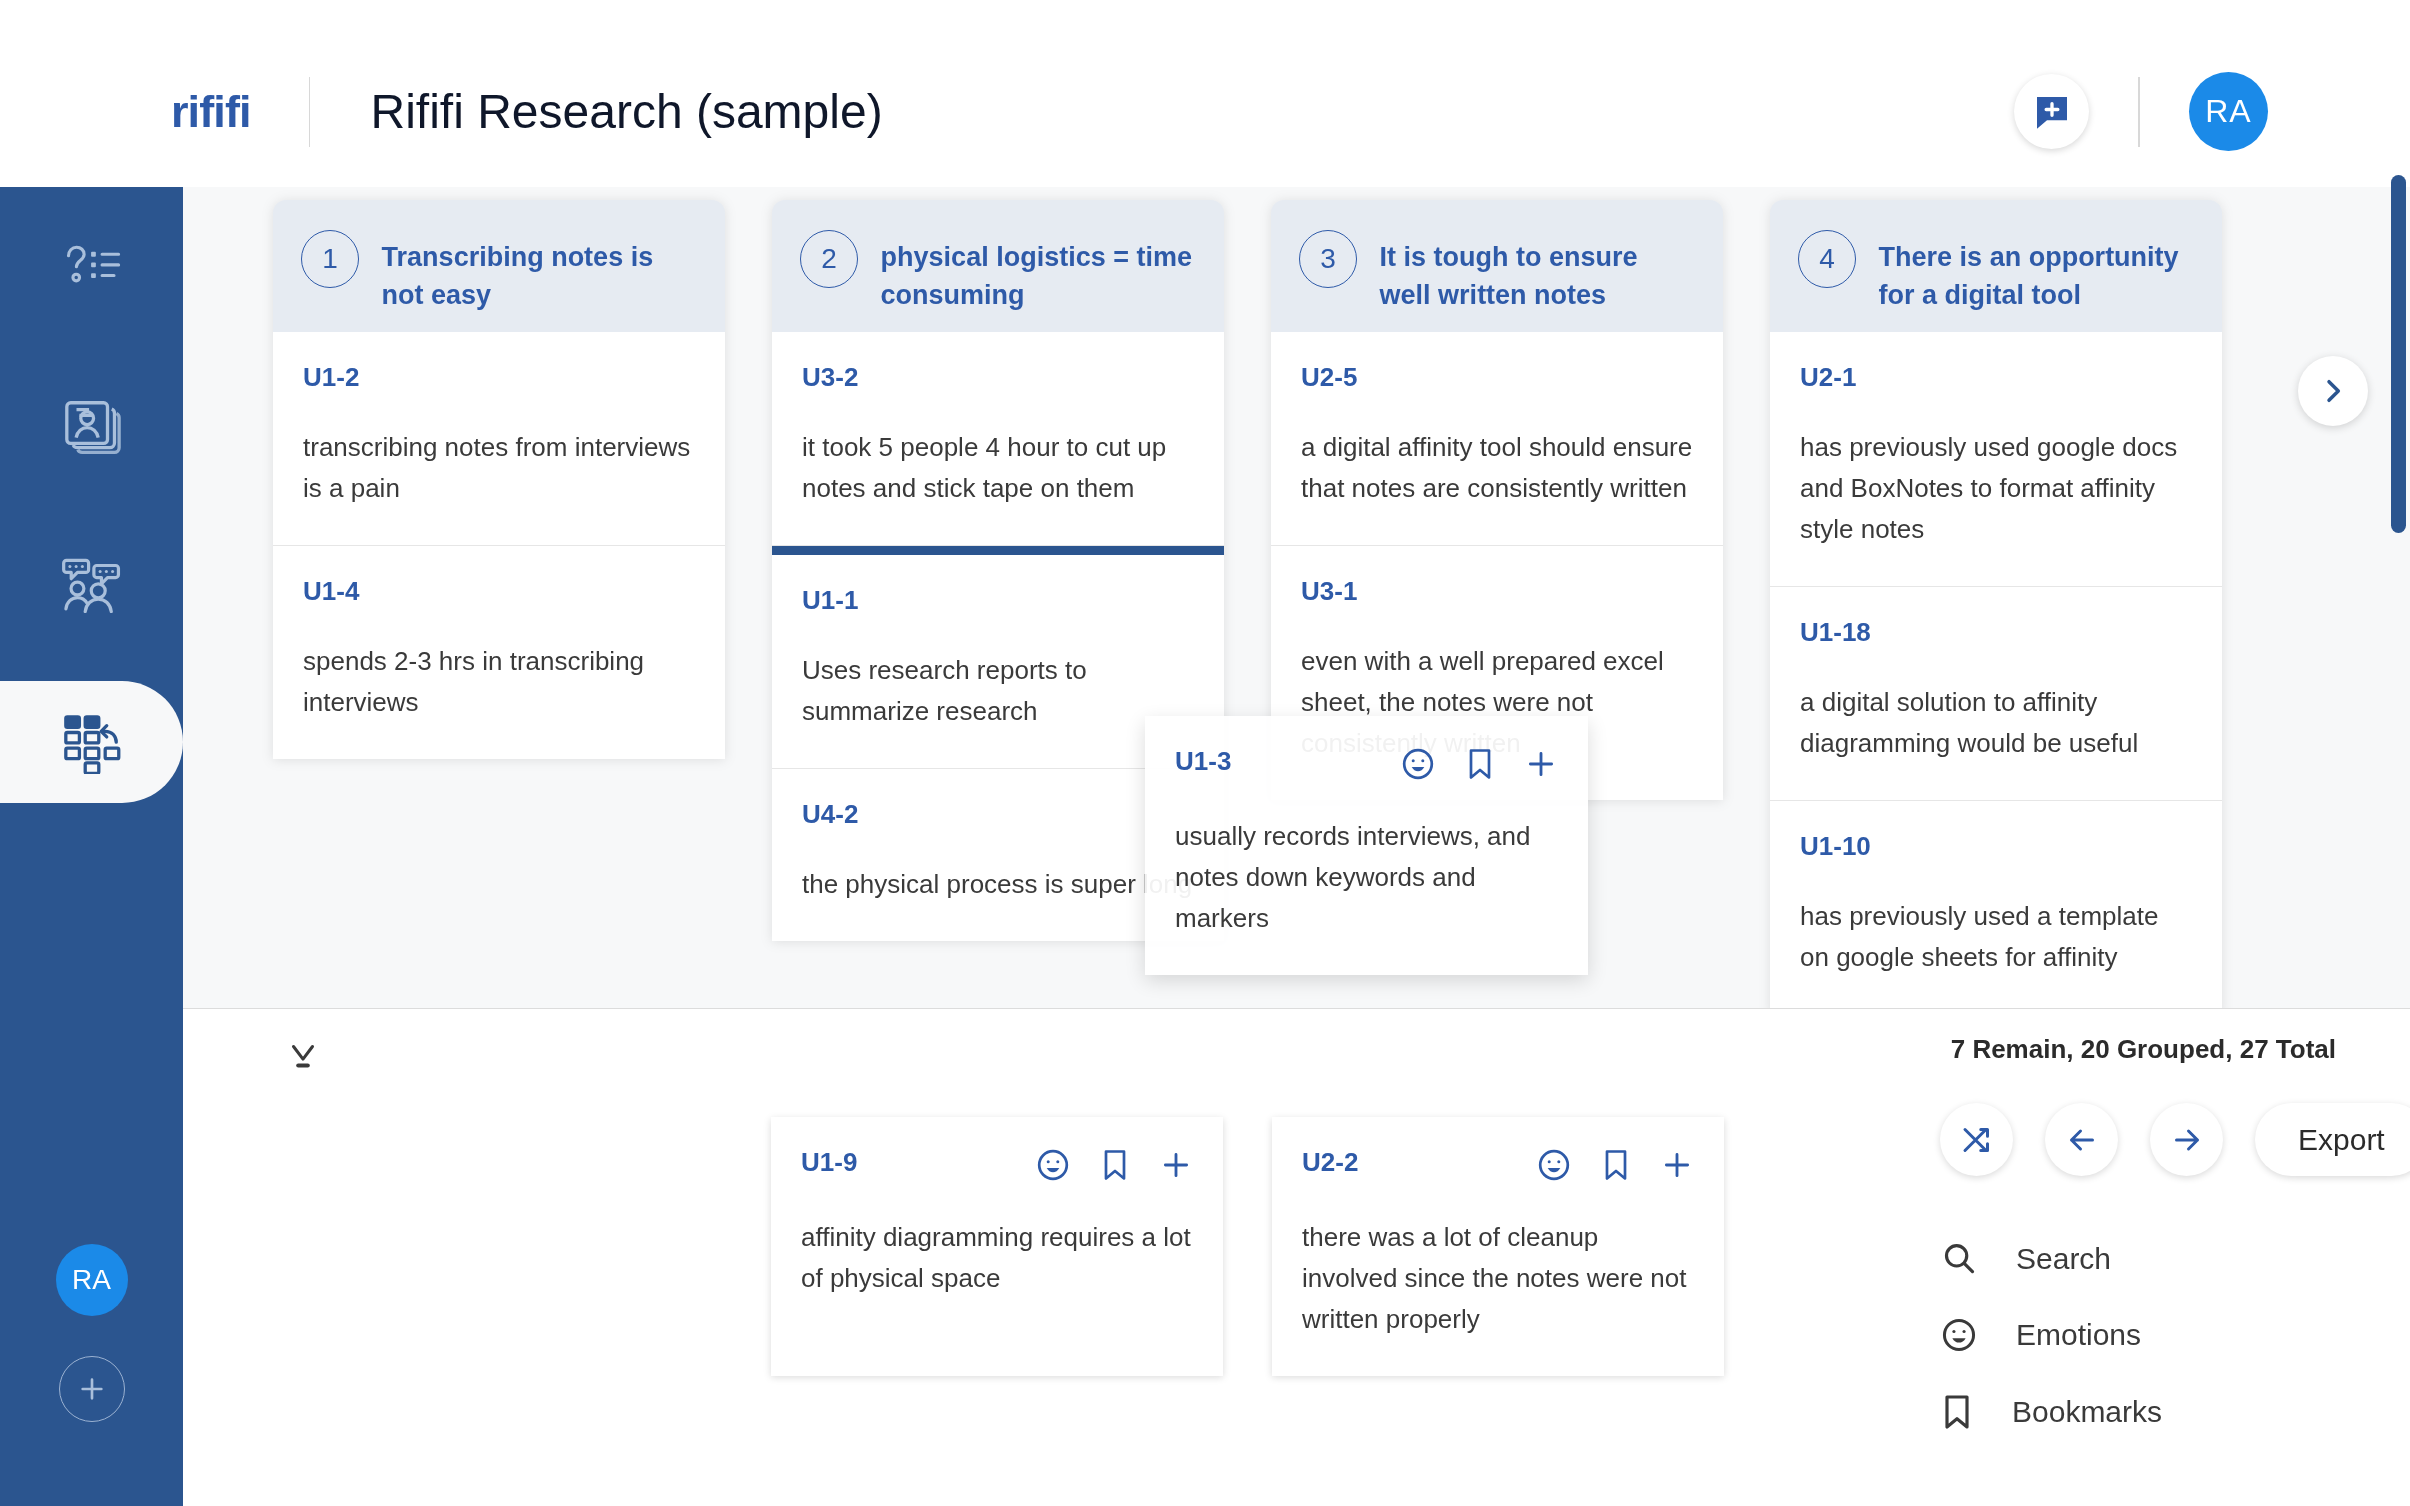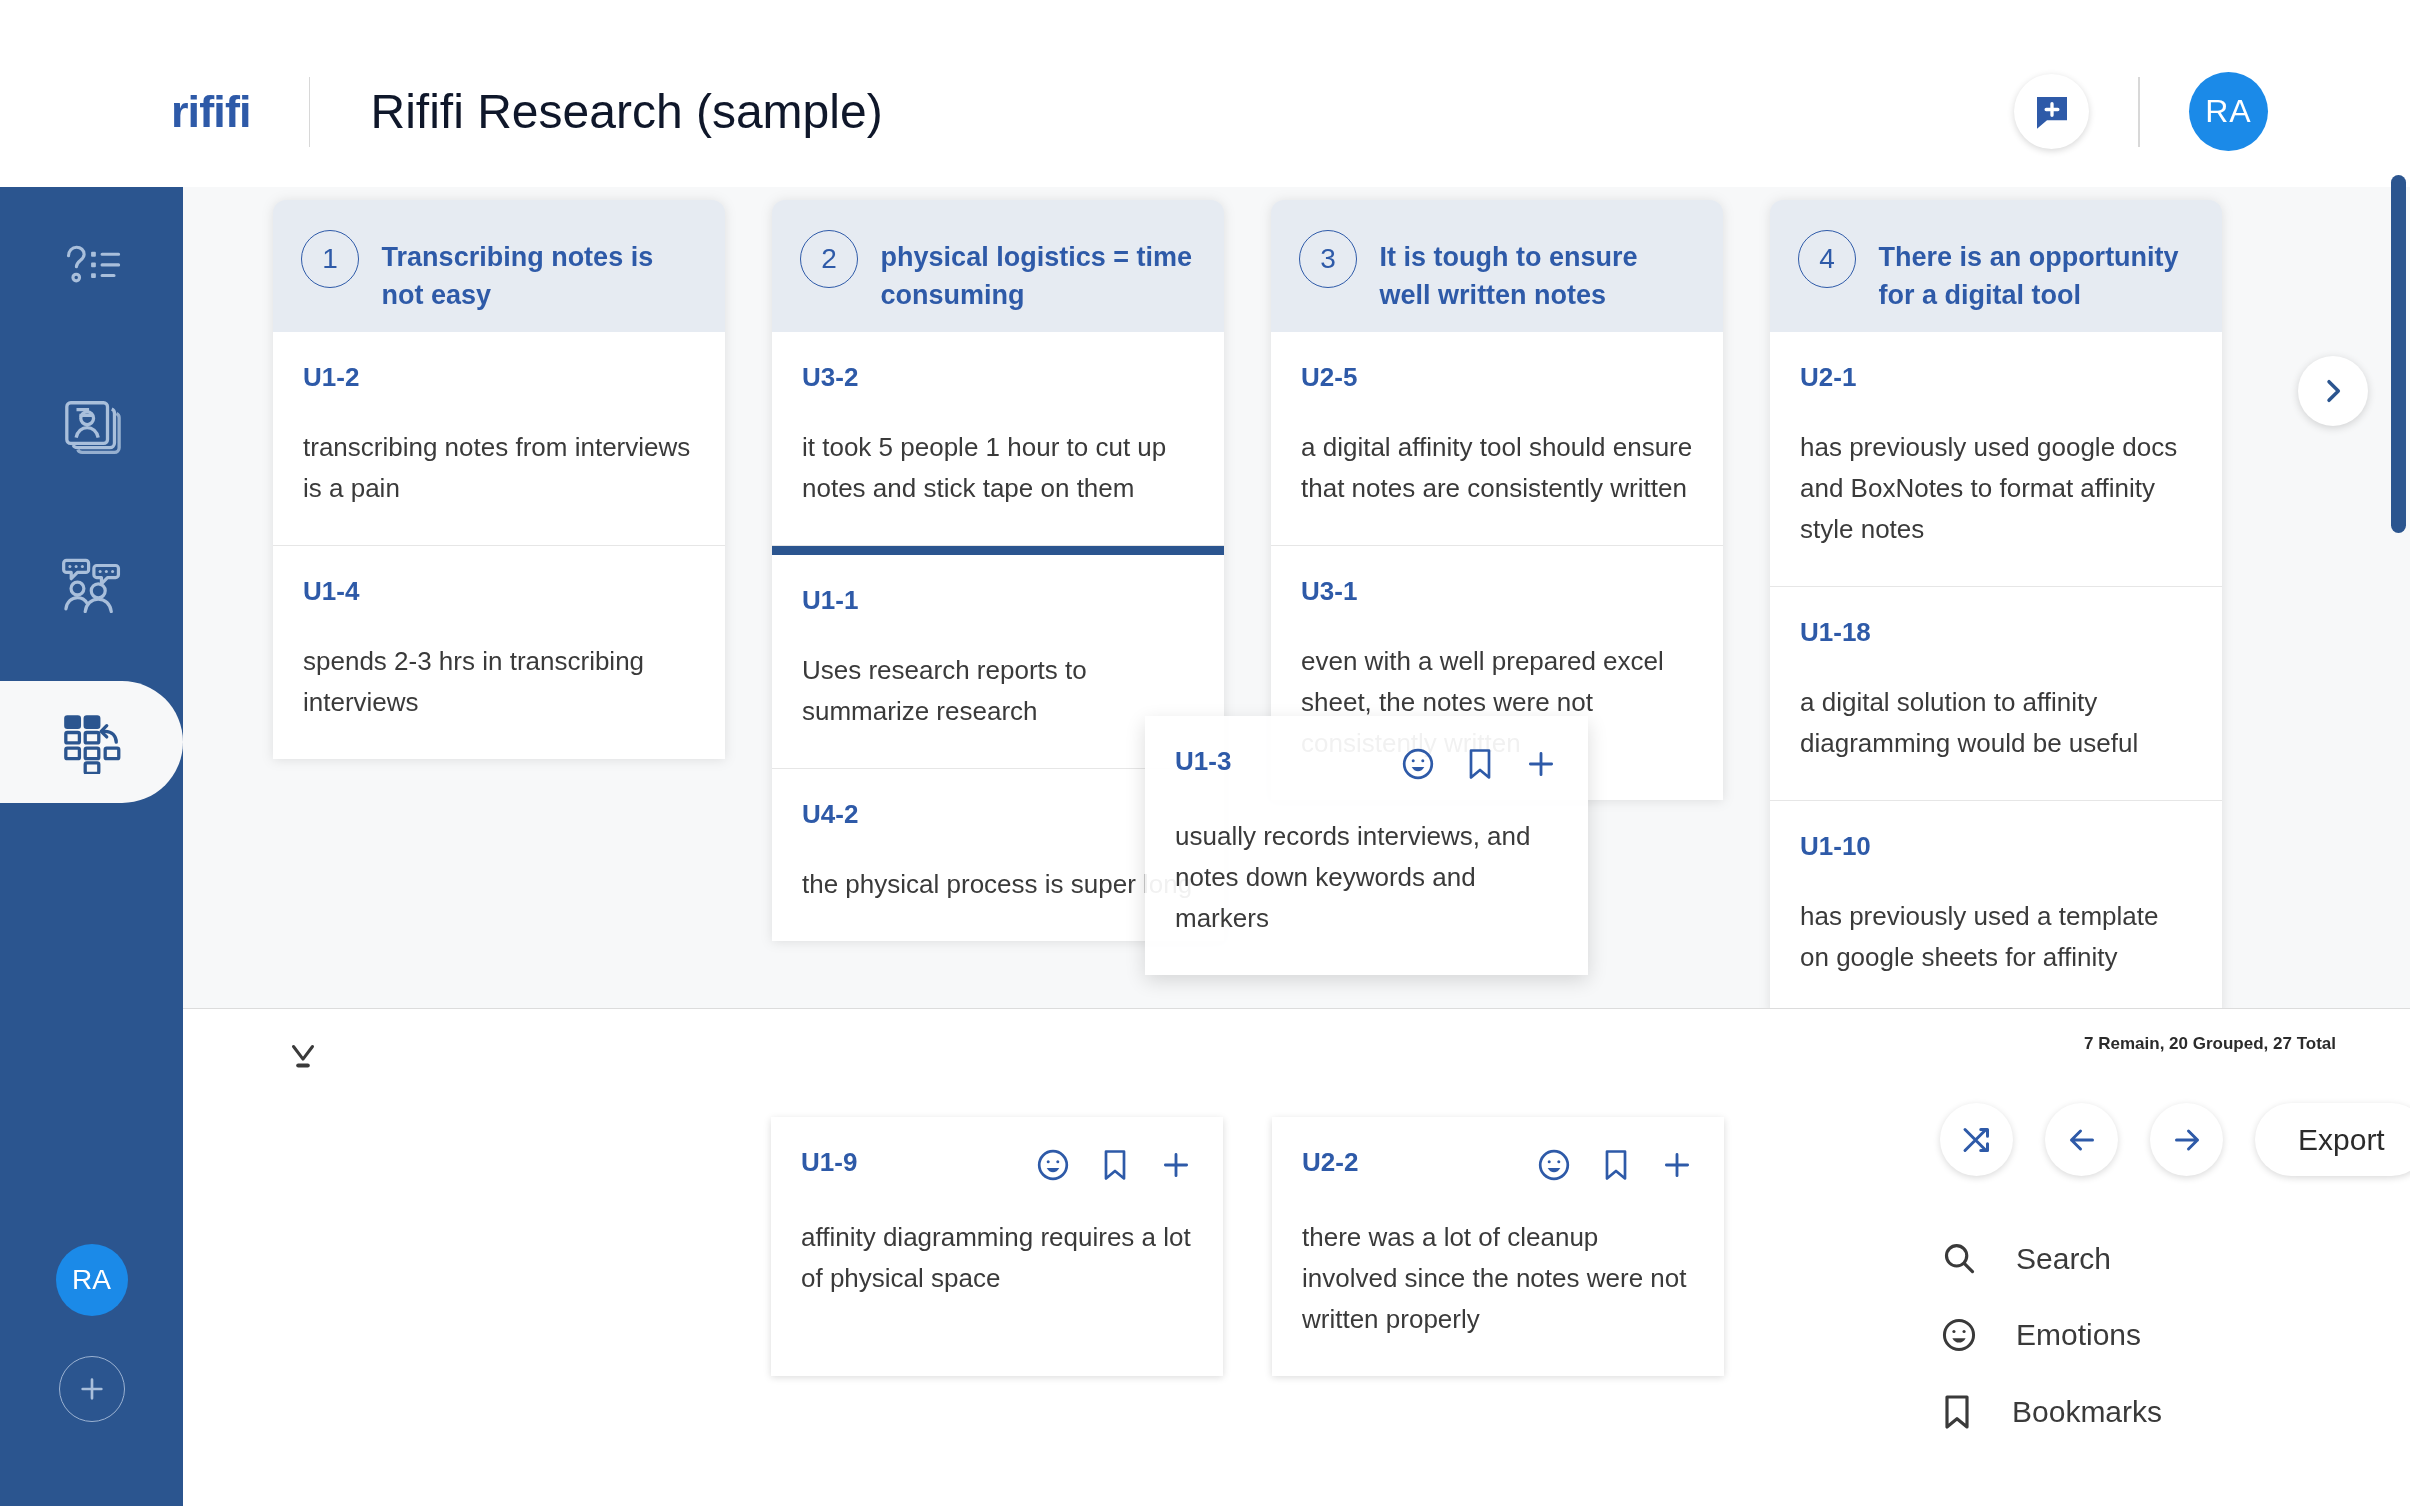--- a/index.html
+++ b/index.html
@@ -188,21 +188,21 @@
     position: relative; height: 85px;
   }
   .collapse-btn {
     position: absolute; left: 94px; top: 21px;
     width: 51px; height: 51px;
     display: flex; align-items: center; justify-content: center;
     cursor: pointer;
   }
   .tray-status {
     position: absolute; right: 75px; top: 24.5px;
-    font-size: 17px; font-weight: 700; color: #2b2b2b; margin-left: 36px;
+    font-size: 26px; font-weight: 700; color: #2b2b2b; margin-left: 36px;
   }
   .tray-cards {
     position: absolute; top: 108px; left: 588px;
     display: flex; gap: 49px;
   }
   .tray-card {
     width: 452px;
     background: #fff;
     box-shadow: 0 1.9px 7.5px rgba(0,0,0,.15);
     padding: 30px 30px 36px 30px;
@@ -361,21 +361,21 @@
     <div class="col">
       <div class="col-head">
         <div class="col-num">2</div>
         <div class="col-title">physical logistics = time consuming</div>
       </div>
       <div class="col-body">
         <div class="card">
           <div class="card-hd">
             <span class="card-id">U3-2</span>
           </div>
-          <div class="card-txt">it took 5 people 1 hour to cut up notes and stick tape on them</div>
+          <div class="card-txt">it took 5 people 4 hour to cut up notes and stick tape on them</div>
         </div>
         <div class="drop-line"></div>
         <div class="card">
           <div class="card-hd">
             <span class="card-id">U1-1</span>
           </div>
           <div class="card-txt">Uses research reports to summarize research</div>
         </div>
         <div class="card">
           <div class="card-hd">

